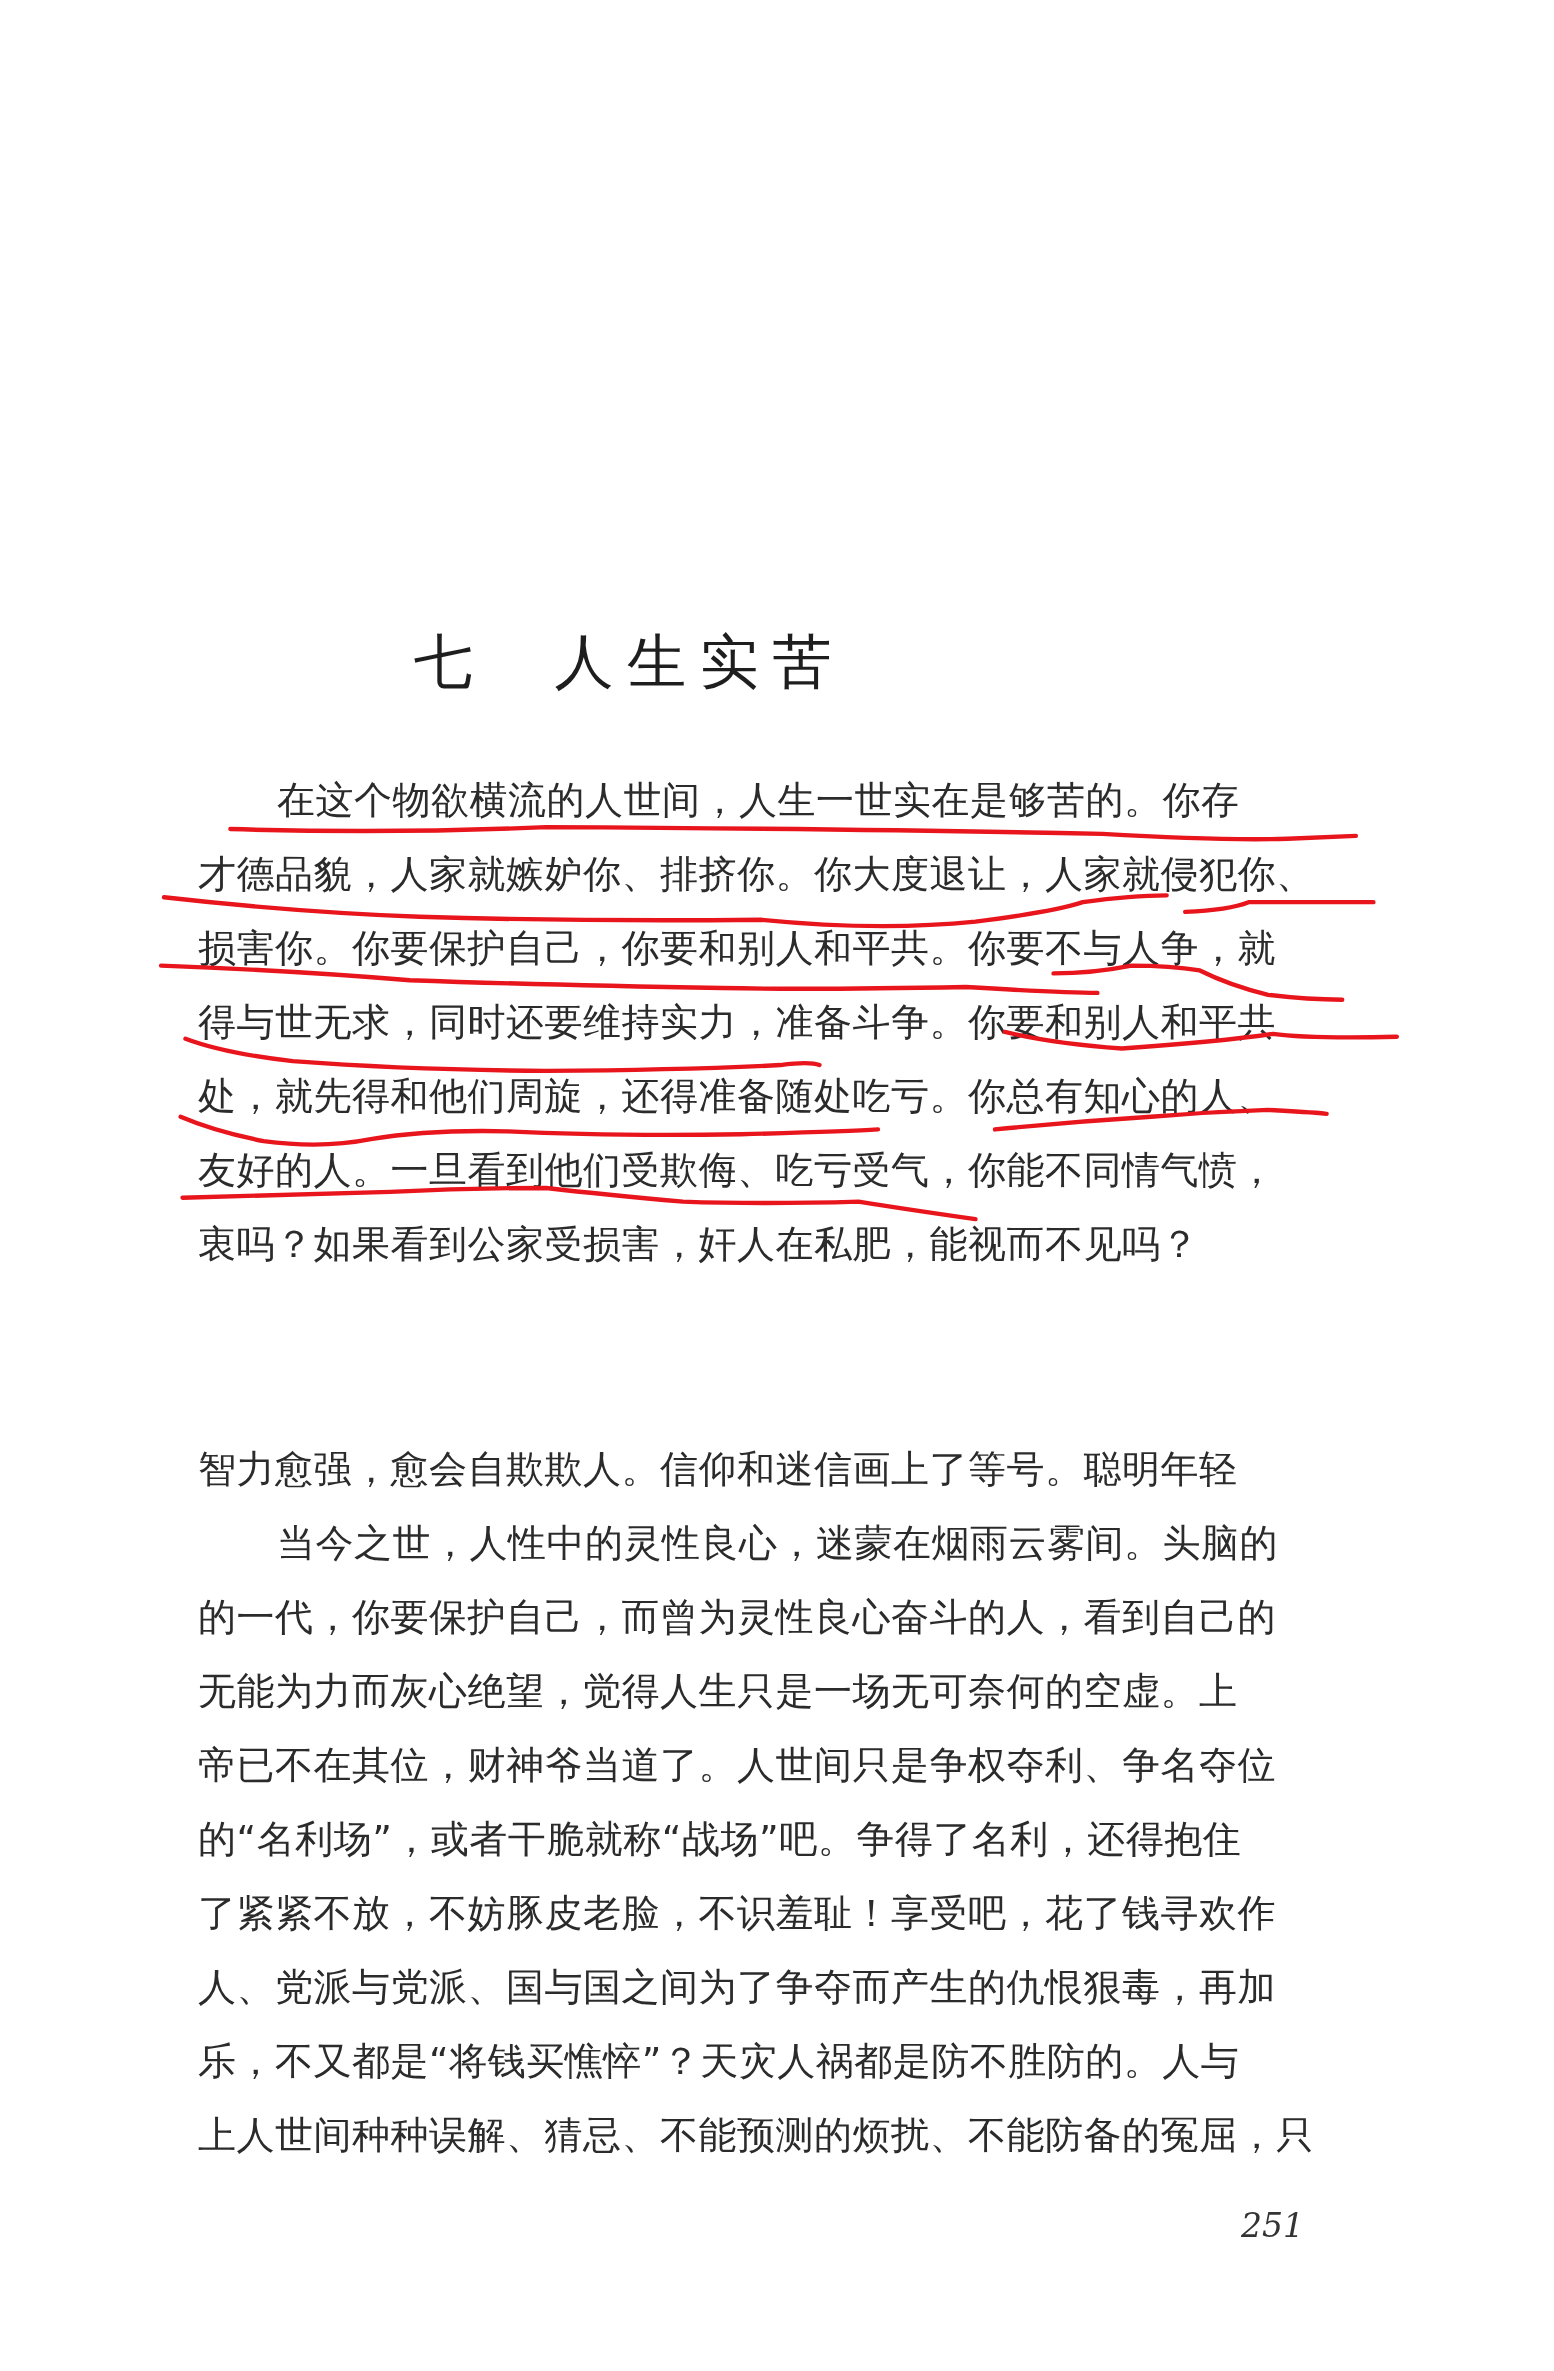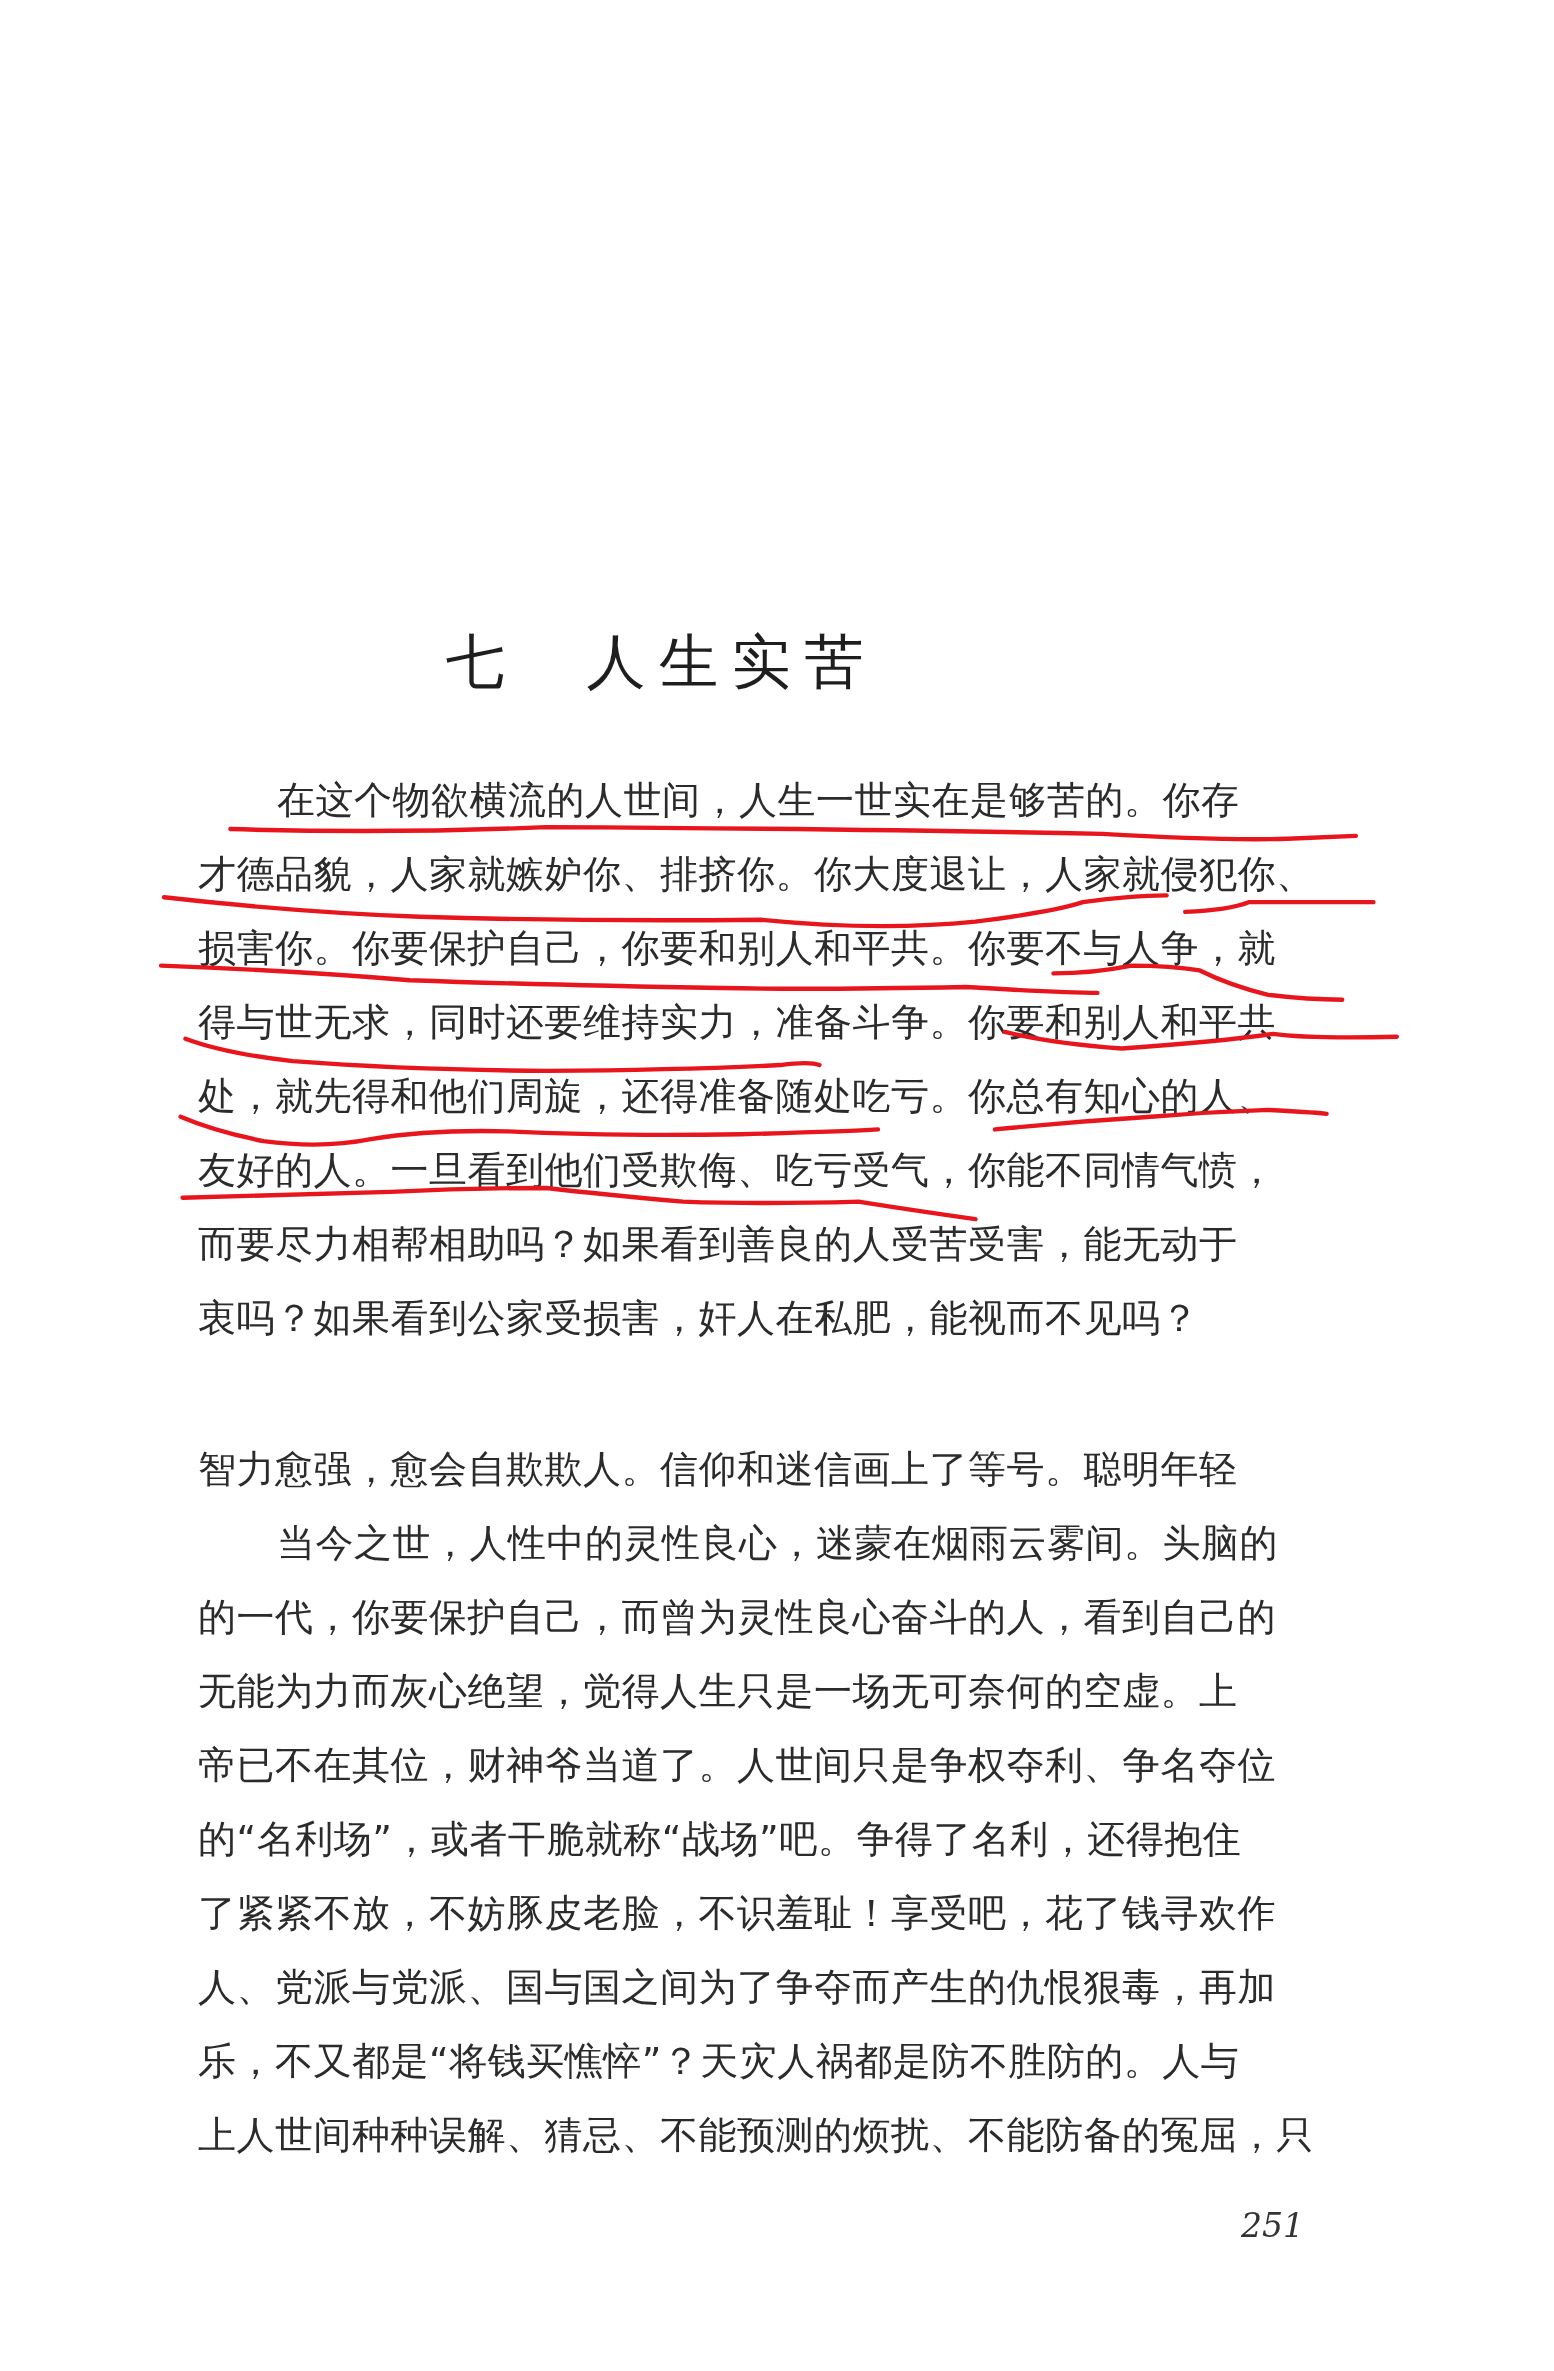--- a/index.html
+++ b/index.html
@@ -10,21 +10,21 @@
     overflow: hidden;
     font-family: "DejaVu Sans", sans-serif;
     color: #2a2a2a;
   }
   .page { position: absolute; left: 0; top: 0; width: 1555px; height: 2372px; }
   .title {
     position: absolute; left: 0; width: 1259px; top: 583px;
     text-align: center;
     font-family: "DejaVu Serif", serif;
     font-size: 59px; letter-spacing: 13.7px;
-    color: #1e1e1e; font-weight: normal; margin-left: 32px;
+    color: #1e1e1e; font-weight: normal;
   }
   .title .num { margin-right: 68px; }
   .body-text {
     position: absolute; left: 198px; width: 1131px;
     font-family: "DejaVu Sans", sans-serif;
     font-size: 38px;
     line-height: 74px;
     color: #2b2b2b;
     letter-spacing: 0.5px;
     text-align: justify;
@@ -50,21 +50,20 @@
     <span class="num">七</span><span>人生实苦</span>
   </h1>
 
   <div class="body-text p1">
     <span class="line indent">在这个物欲横流的人世间，人生一世实在是够苦的。你存</span>
     <span class="line">才德品貌，人家就嫉妒你、排挤你。你大度退让，人家就侵犯你、</span>
     <span class="line">损害你。你要保护自己，你要和别人和平共。你要不与人争，就</span>
     <span class="line">得与世无求，同时还要维持实力，准备斗争。你要和别人和平共</span>
     <span class="line">处，就先得和他们周旋，还得准备随处吃亏。你总有知心的人、</span>
     <span class="line">友好的人。一旦看到他们受欺侮、吃亏受气，你能不同情气愤，</span>
-    <span class="line">而要尽力相帮相助吗？如果看到善良的人受苦受害，能无动于</span>
     <span class="line">衷吗？如果看到公家受损害，奸人在私肥，能视而不见吗？</span>
   </div>
 
   <div class="body-text p2">
     <span class="line">智力愈强，愈会自欺欺人。信仰和迷信画上了等号。聪明年轻</span>
     <span class="line indent">当今之世，人性中的灵性良心，迷蒙在烟雨云雾间。头脑的</span>
     <span class="line">的一代，你要保护自己，而曾为灵性良心奋斗的人，看到自己的</span>
     <span class="line">无能为力而灰心绝望，觉得人生只是一场无可奈何的空虚。上</span>
     <span class="line">帝已不在其位，财神爷当道了。人世间只是争权夺利、争名夺位</span>
     <span class="line">的“名利场”，或者干脆就称“战场”吧。争得了名利，还得抱住</span>

